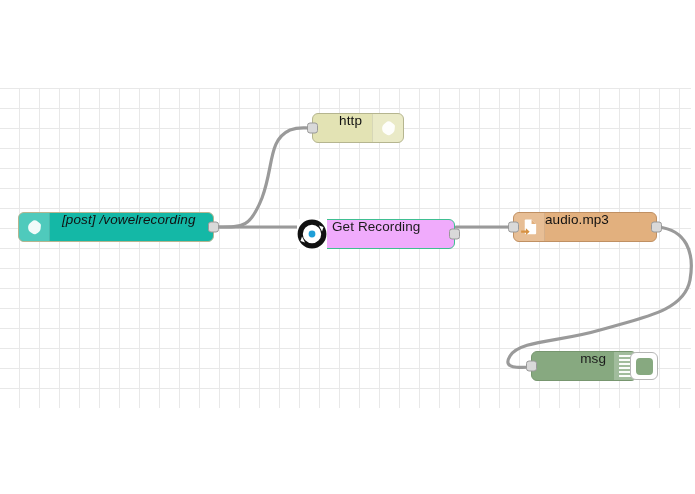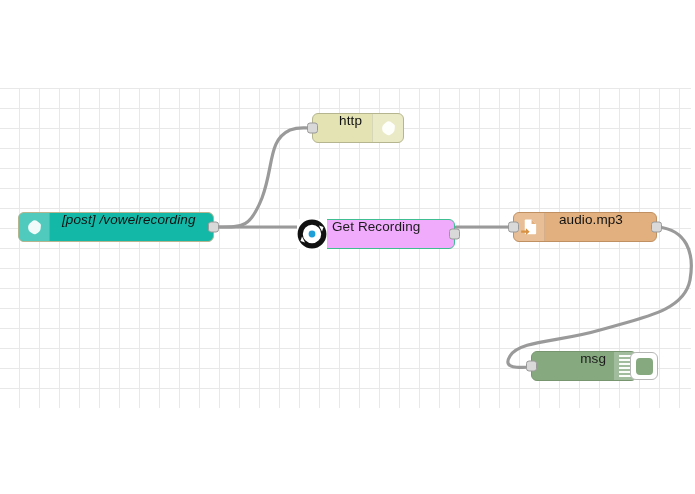--- a/index.html
+++ b/index.html
@@ -172,21 +172,21 @@
     width: 30px;
     height: 100%;
     border-right: 1px solid rgba(0,0,0,0.08);
     background: rgba(255,255,255,0.18);
     border-radius: 5px 0 0 5px;
     display: flex;
     align-items: center;
     justify-content: center;
     flex: none;
   }
-  #node-file .node-label { margin-left: 14px; }
+  #node-file .node-label { }
 
   
   #node-debug {
     left: 531px;
     top: 351px;
     width: 106px;
     background: #87a980;
     border-color: #77966f;
     justify-content: flex-end;
     overflow: visible;

